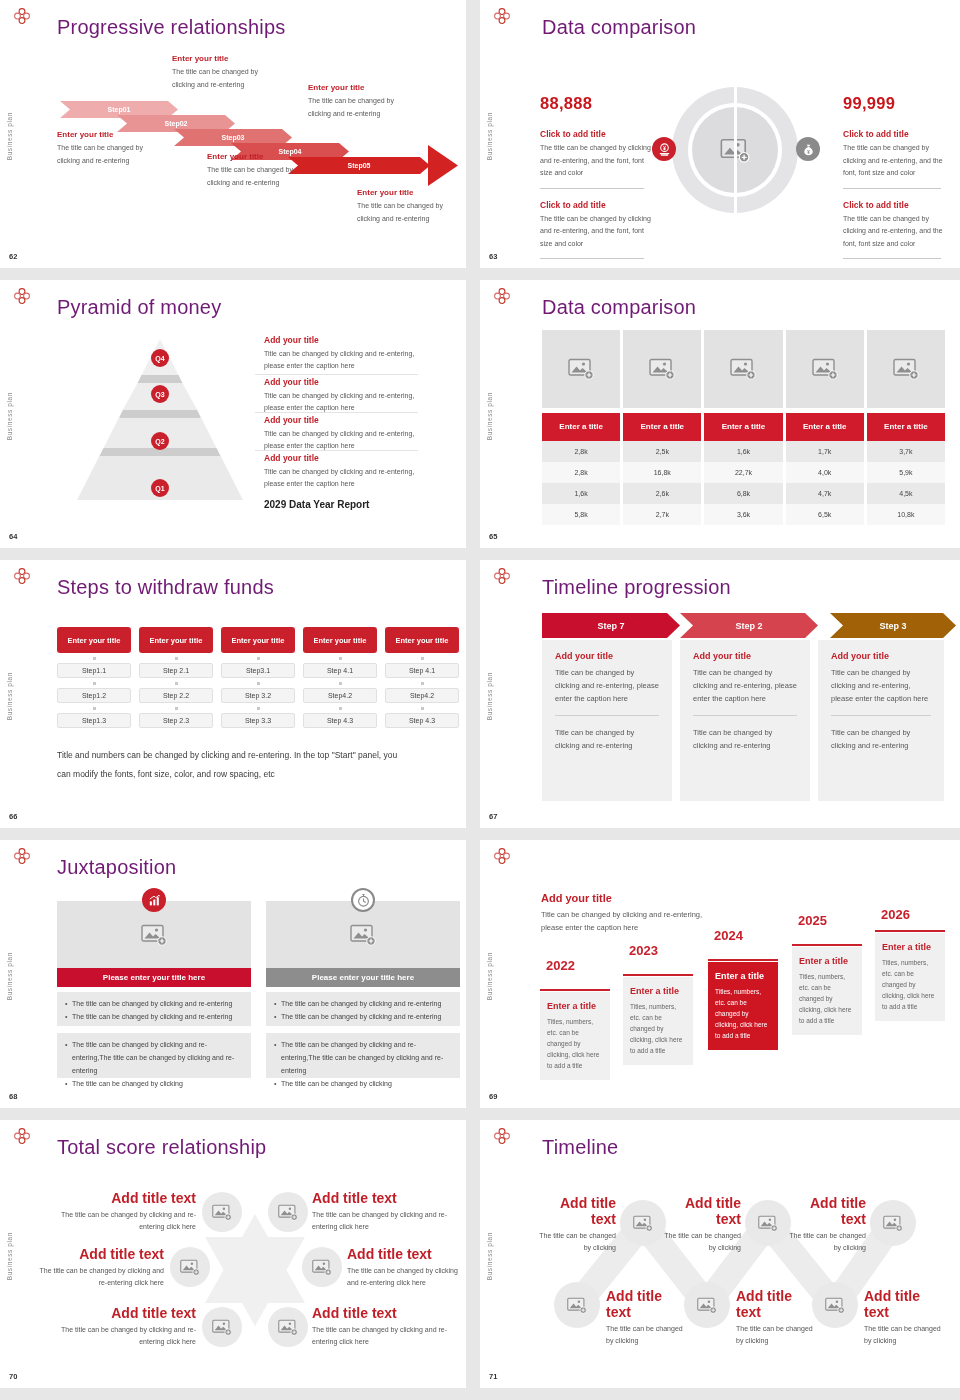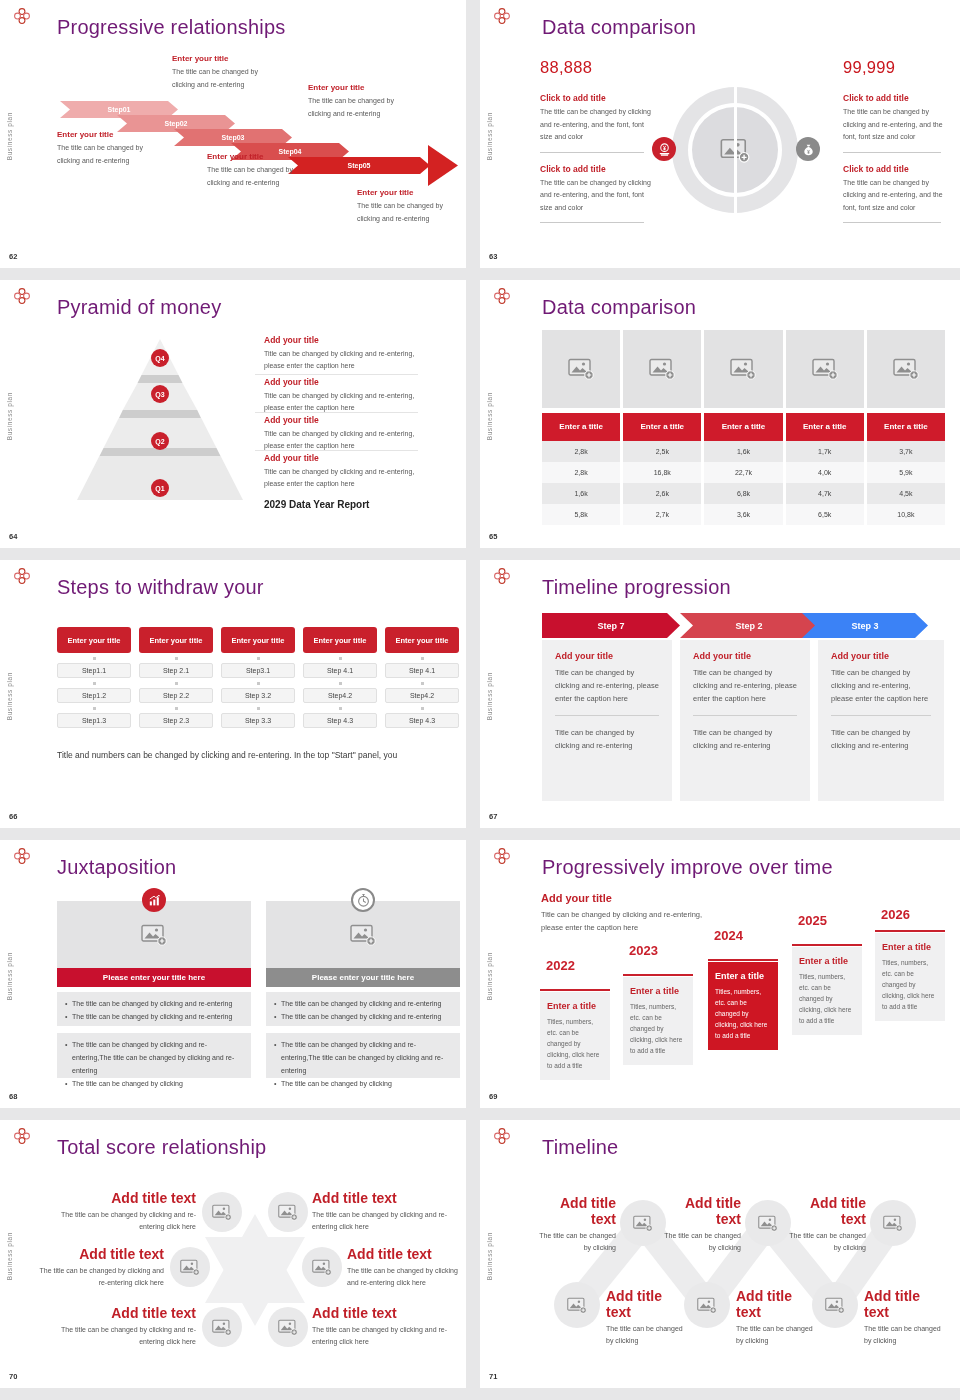--- a/index.html
+++ b/index.html
@@ -16,21 +16,21 @@
   .it { font-size:8px; font-weight:700; color:#c01f28; margin-bottom:3px; }
   .ic { font-size:7px; line-height:12.5px; color:#595959; }
   .hr { border-top:1px solid #c9c9c9; }
   
   .s62arr { position:absolute; height:17px; width:118px; color:#fff; font-size:7px; font-weight:700;
             display:flex; align-items:center; justify-content:center;
             clip-path:polygon(0 0,calc(100% - 10px) 0,100% 50%,calc(100% - 10px) 100%,0 100%,10px 50%); }
   .s62head { position:absolute; width:30px; height:41px; background:#d32222; clip-path:polygon(0 0,100% 50%,0 100%); }
   .blk { position:absolute; width:96px; }
   
-  .big { font-size:16.5px; font-weight:400; color:#c9161d; letter-spacing:.3px; margin-bottom:16px; }
+  .big { font-size:16.5px; font-weight:700; color:#c9161d; letter-spacing:.3px; margin-bottom:16px;margin-top:36px; }
   .circ { position:absolute; border-radius:50%; }
   .badge { position:absolute; width:24px; height:24px; border-radius:50%; display:flex; align-items:center; justify-content:center; }
   
   .qc { position:absolute; width:18px; height:18px; border-radius:50%; background:#c9202c; color:#fff;
         font-size:7px; font-weight:700; display:flex; align-items:center; justify-content:center; }
   
   .trow { display:grid; grid-template-columns:repeat(5,1fr); gap:0 3px; }
   .timg { height:78px; background:#e2e2e3; display:flex; align-items:center; justify-content:center; }
   .thead { height:28px; line-height:28px; background:#cf1b2b; color:#fff; font-size:8px; font-weight:700; text-align:center; }
   .tcell { height:21px; line-height:21px; font-size:7px; color:#454545; text-align:center; }
@@ -327,21 +327,21 @@
       </div>
     </div>
     <div class="pnum">65</div>
   </section>
 
   <section class="slide">
     <svg class="logo">
         <use href="#logo"></use>
       </svg>
     <div class="vtext">Business plan</div>
-    <h2 class="stitle">Steps to withdraw your</h2>
+    <h2 class="stitle">Steps to withdraw funds</h2>
     <div class="s66col" style="left:57px">
       <div class="s66btn">Enter your title</div>
       <div class="s66dot"></div>
         <div class="s66box">Step1.1</div>
       <div class="s66dot"></div>
         <div class="s66box">Step1.2</div>
       <div class="s66dot"></div>
         <div class="s66box">Step1.3</div>
     </div>
     <div class="s66col" style="left:139px">
@@ -375,37 +375,38 @@
       <div class="s66btn">Enter your title</div>
       <div class="s66dot"></div>
         <div class="s66box">Step 4.1</div>
       <div class="s66dot"></div>
         <div class="s66box">Step4.2</div>
       <div class="s66dot"></div>
         <div class="s66box">Step 4.3</div>
     </div>
     <div class="abs" style="left:57px;top:186px;width:402px;font-size:8.5px;line-height:19px;color:#3a3a3a">
       <div>Title and numbers can be changed by clicking and re-entering. In the top "Start" panel, you</div>
+      <div>can modify the fonts, font size, color, and row spacing, etc</div>
     </div>
     <div class="pnum">66</div>
   </section>
 
   <section class="slide r">
     <svg class="logo">
         <use href="#logo"></use>
       </svg>
     <div class="vtext">Business plan</div>
     <h2 class="stitle">Timeline progression</h2>
     <div class="s67arr nonotch" style="left:62px;width:138px;background:#c8102e">
         <span>Step 7</span>
       </div>
     <div class="s67arr notch" style="left:200px;width:138px;background:#d5444e">
         <span>Step 2</span>
       </div>
-    <div class="s67arr notch" style="left:322px;width:126px;background:#3b82f6">
+    <div class="s67arr notch" style="left:350px;width:126px;background:#a16207">
         <span>Step 3</span>
       </div>
     <div class="s67card" style="left:62px;width:130px">
       <div class="it" style="font-size:9px;margin-bottom:5px">Add your title</div>
       <div class="ic" style="font-size:7.5px;line-height:13px">Title can be changed by clicking and re-entering, please enter the caption here</div>
       <div class="hr" style="margin:10px 0;border-color:#cfcfcf"></div>
       <div class="ic" style="font-size:7.5px;line-height:13px">Title can be changed by clicking and re-entering</div>
     </div>
     <div class="s67card" style="left:200px;width:130px">
       <div class="it" style="font-size:9px;margin-bottom:5px">Add your title</div>
@@ -469,21 +470,20 @@
       <div class="bullet">The title can be changed by clicking</div>
     </div>
     <div class="pnum">68</div>
   </section>
 
   <section class="slide r">
     <svg class="logo">
         <use href="#logo"></use>
       </svg>
     <div class="vtext">Business plan</div>
-    <h2 class="stitle">Progressively improve over time</h2>
     <div class="abs" style="left:61px;top:52px;width:172px">
       <div class="it" style="font-size:11px;margin-bottom:4px">Add your title</div>
       <div class="ic" style="font-size:7.5px;line-height:13px">Title can be changed by clicking and re-entering, please enter the caption here</div>
     </div>
     <div class="yr" style="left:66px;top:118px">2022</div>
     <div class="yline" style="left:60px;top:149px"></div>
     <div class="ycard" style="left:60px;top:152px">
       <div class="ct">Enter a title</div>
       <div class="cc">Titles, numbers, etc. can be changed by clicking, click here to add a title</div>
     </div>

